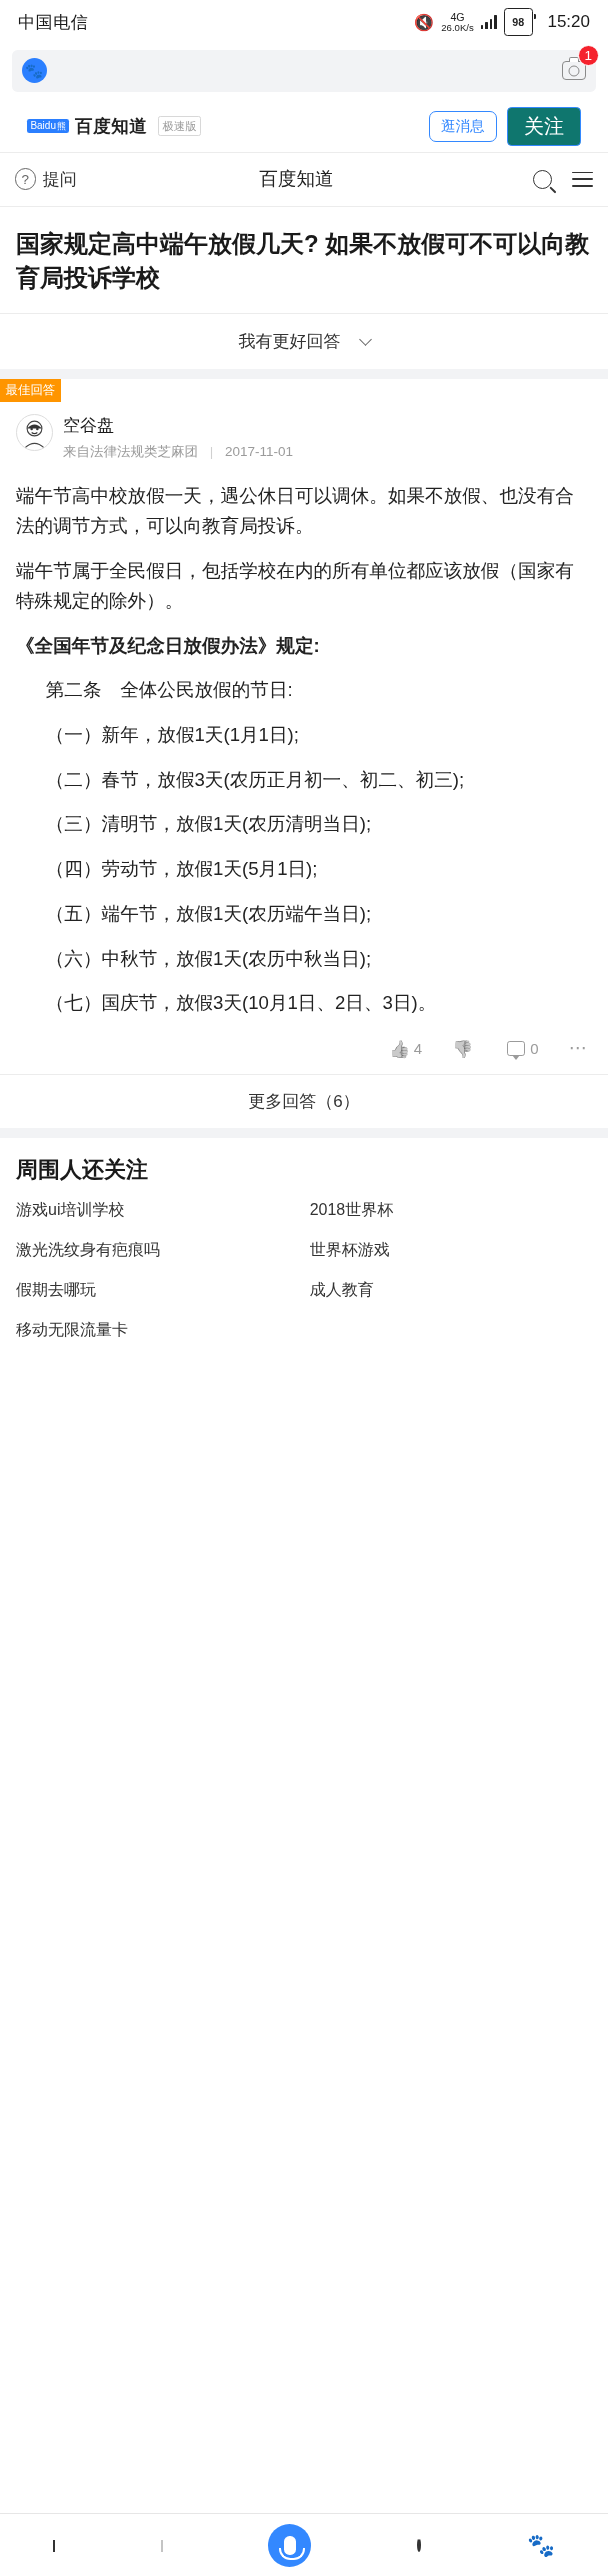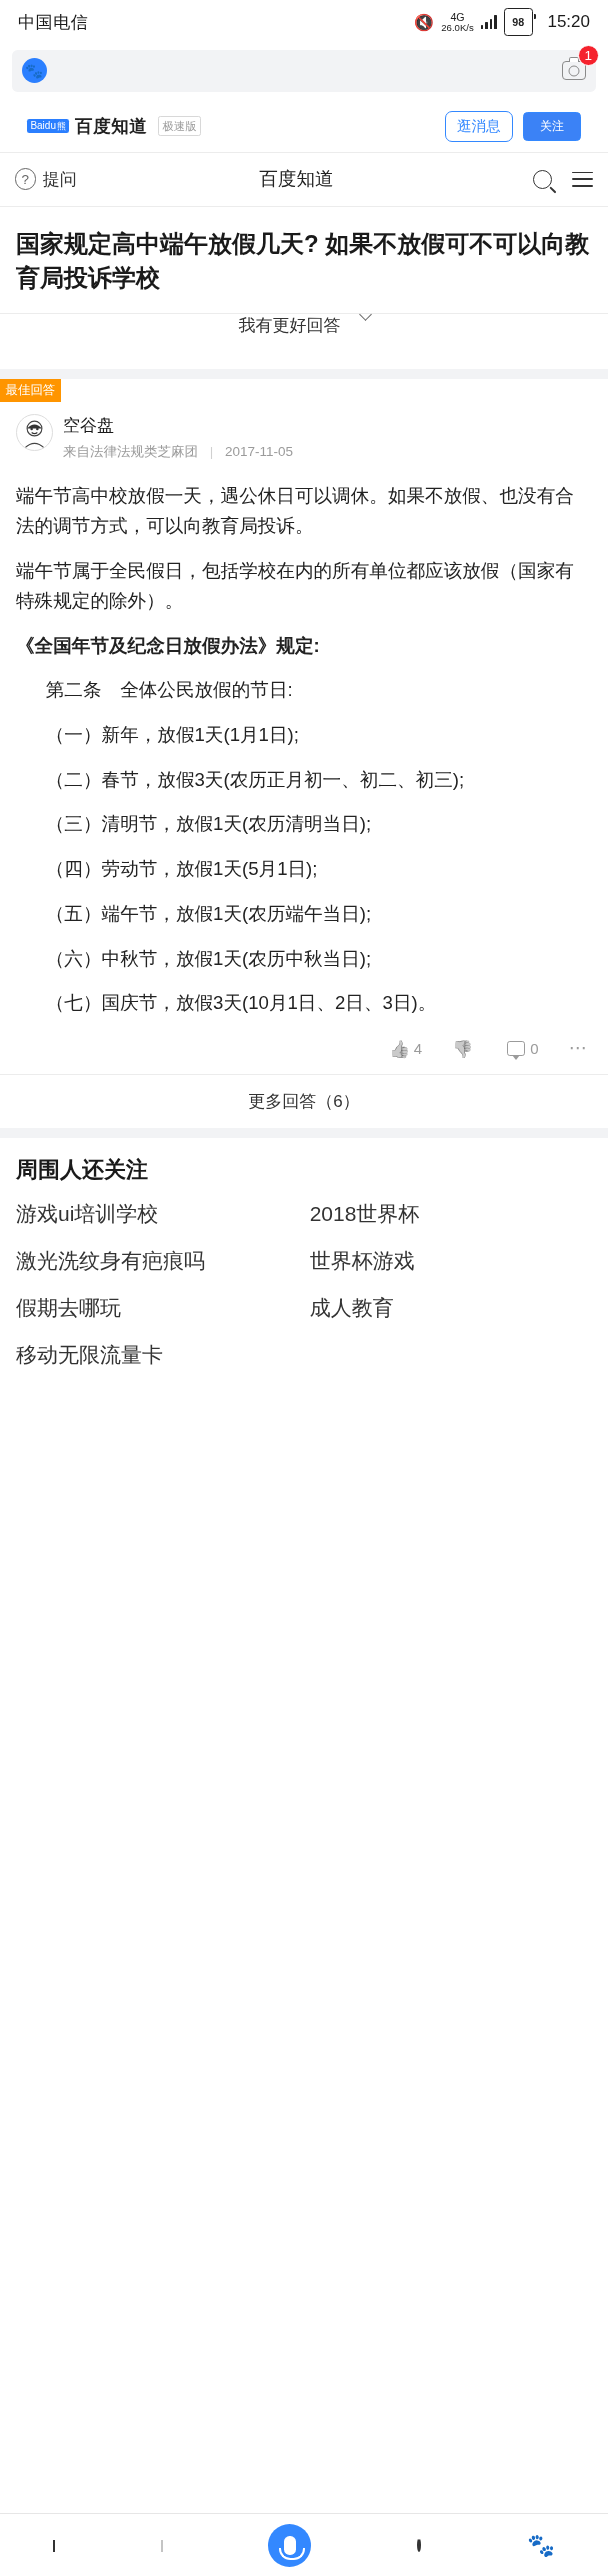--- a/index.html
+++ b/index.html
@@ -109,22 +109,22 @@
     font-size: 11.3px; color: #9b9b9b;
     border: 0.6px solid #d8d8d8; border-radius: 2.3px;
     padding: 1.7px 4px; margin-left: 4.5px;
   }
   .promo .spacer { flex: 1; }
   .btn-ghost {
     border: 1.1px solid #3388ff; color: #3388ff; background: #fff;
     font-size: 14.6px; border-radius: 7px; padding: 5px 11.3px; margin-right: 10px;
   }
   .btn-fill {
-    background: #3b82f6; color: #fff; border: 1.1px solid #3388ff;
-    font-size: 12px; border-radius: 4.5px; padding: 5px 16px;
+    background: #0f766e; color: #fff; border: 1.1px solid #3388ff;
+    font-size: 20px; border-radius: 4.5px; padding: 5px 16px;
   }
 
   
   .sitenav {
     height: 54px; display: flex; align-items: center;
     padding: 0 14.6px; background: #fff;
     border-bottom: 0.6px solid #ececec;
   }
   .ask {
     display: flex; align-items: center; gap: 6.8px;
@@ -154,21 +154,21 @@
 
   
   .question {
     padding: 20px 16px 17px 16px;
     font-size: 24px; line-height: 1.45;
     color: #1a1a1a; font-weight: bold;
   }
   .more-answer {
     border-top: 0.6px solid #ececec;
     height: 56px;
-    display: flex; align-items: flex-start; justify-content: center;
+    display: flex; align-items: center; justify-content: center;
     gap: 20px; font-size: 17px; color: #333;
   }
   .chev-down {
     width: 9px; height: 9px; border-right: 1.7px solid #666; border-bottom: 1.7px solid #666;
     transform: rotate(45deg); margin-top: -4.5px;
   }
   .gap-band { height: 10px; background: #f2f3f5; }
 
   
   .best-label {
@@ -233,21 +233,21 @@
   }
 
   
   .related { padding: 17px 16px 14.6px 16px; }
   .related h3 { font-size: 22px; color: #1a1a1a; font-weight: bold; }
   .related-grid {
     margin-top: 14.6px;
     display: grid; grid-template-columns: 1fr 1fr;
     row-gap: 19px; column-gap: 11.3px;
   }
-  .related-grid a { font-size: 21px; color: #333; text-decoration: none; }
+  .related-grid a { font-size: 16px; color: #333; text-decoration: none; }
 
   
   .bottombar {
     position: absolute; left: 0; bottom: 0; width: 608px; height: 63px;
     background: #ffffff; border-top: 0.6px solid #e6e6e6;
     display: flex; align-items: center; justify-content: space-around;
   }
   .arrow-l, .arrow-r {
     width: 12.4px; height: 12.4px; border-left: 2.3px solid #333; border-bottom: 2.3px solid #333;
   }
@@ -353,21 +353,21 @@
         <circle cx="34" cy="23" r="2.2" fill="#333"></circle>
         <path d="M24 29 q5 4 10 0" fill="none" stroke="#333" stroke-width="2"></path>
         <path d="M12 56 q17 -16 34 0" fill="none" stroke="#444" stroke-width="2"></path>
       </svg>
     </span>
     <span>
       <div class="author-name">空谷盘</div>
       <div class="author-sub">
         <span>来自法律法规类芝麻团</span>
         <span class="divider">|</span>
-        <span>2017-11-05</span>
+        <span>2017-11-01</span>
       </div>
     </span>
   </div>
 
   <div class="answer-body">
     <p>端午节高中校放假一天，遇公休日可以调休。如果不放假、也没有合法的调节方式，可以向教育局投诉。</p>
     <p>端午节属于全民假日，包括学校在内的所有单位都应该放假（国家有特殊规定的除外）。</p>
     <p class="bold">《全国年节及纪念日放假办法》规定:</p>
     <p class="indent">第二条　全体公民放假的节日:</p>
     <p class="indent">（一）新年，放假1天(1月1日);</p>

